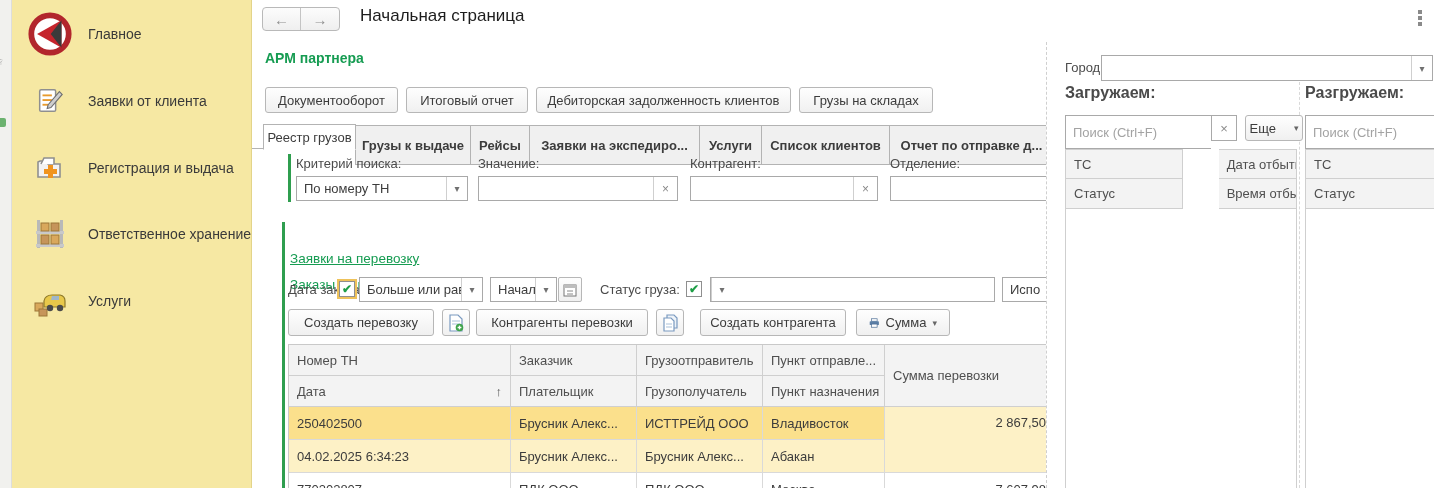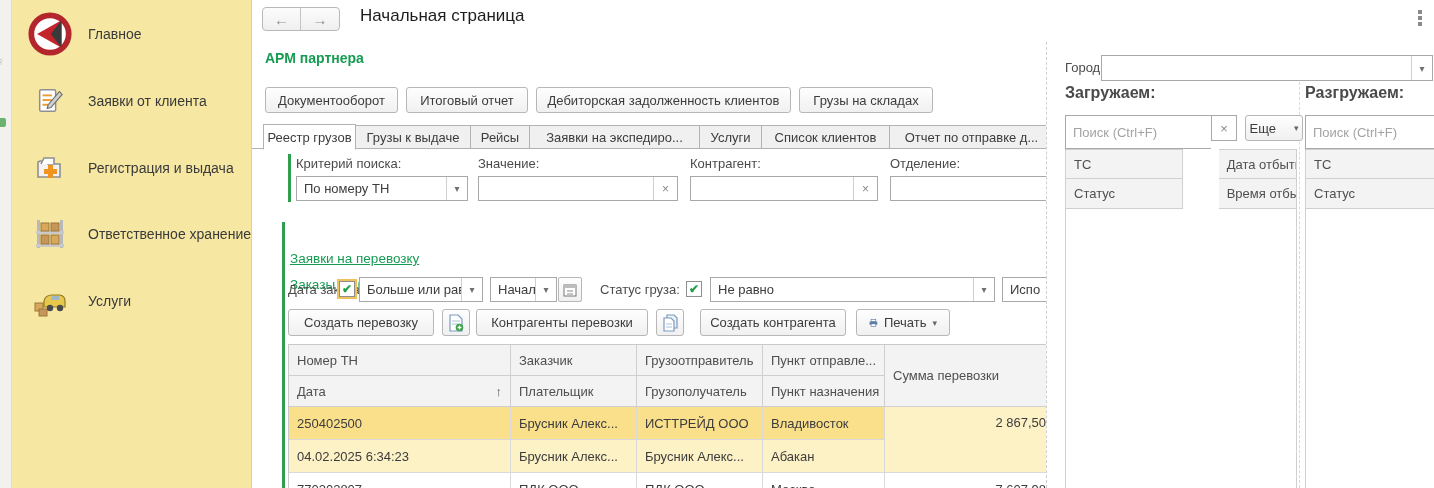--- a/index.html
+++ b/index.html
@@ -21,21 +21,21 @@
   #main { position:absolute; left:252px; top:0; width:794px; height:488px; overflow:hidden; background:#fff; }
   .navpair { position:absolute; left:10px; top:7px; display:flex; border:1px solid #b9b9b9; border-radius:4px; overflow:hidden; background:linear-gradient(#fcfcfc,#efefef); }
   .navpair .nbtn { width:38px; height:22px; display:flex; align-items:center; justify-content:center; color:#8f8f8f; font-size:15px; }
   .navpair .nbtn:first-child { border-right:1px solid #c4c4c4; }
   #page-title { position:absolute; left:108px; top:6px; font-size:17px; color:#1d1d1d; }
   #arm-heading { position:absolute; left:13px; top:50px; font-size:14px; font-weight:bold; color:#169c52; }
   .btn { display:inline-flex; align-items:center; justify-content:center; background:linear-gradient(#fefefe,#f0f0f0); border:1px solid #b7b7b7; border-radius:3px; color:#3c3c3c; cursor:pointer; white-space:nowrap; }
   .topbtn { position:absolute; top:87px; height:26px; padding:0 10px; }
   
   #tabstrip { position:absolute; left:0; top:124px; width:794px; height:25px; border-bottom:1px solid #b3b3b3; }
-  .tab { position:absolute; top:1px; height:24px; display:flex; align-items:center; justify-content:center; background:#f0f0f0; border:1px solid #b3b3b3; color:#3c3c3c; cursor:pointer; padding:0 6px; overflow:hidden; white-space:nowrap; }
+  .tab { position:absolute; top:1px; height:40px; display:flex; align-items:center; justify-content:center; background:#f0f0f0; border:1px solid #b3b3b3; color:#3c3c3c; cursor:pointer; padding:0 6px; overflow:hidden; white-space:nowrap;font-weight:bold; }
   .tab.active { background:#fff; top:0; height:26px; border-bottom:1px solid #fff; z-index:2; font-weight:normal; }
   
   .greenbar { position:absolute; width:3px; background:#2f9e4f; }
   .flabel { position:absolute; top:156px; color:#4b4b4b; }
   .combo, .inputbox { position:absolute; height:25px; background:#fff; border:1px solid #a9a9a9; display:flex; align-items:center; }
   .combo .txt, .inputbox .txt { flex:1; padding:0 7px; overflow:hidden; white-space:nowrap; }
   .combo .arr { flex:0 0 21px; align-self:stretch; border-left:1px solid #cfcfcf; display:flex; align-items:center; justify-content:center; color:#707070; font-size:10px; }
   .inputbox .clear { flex:0 0 24px; align-self:stretch; border-left:1px solid #cfcfcf; display:flex; align-items:center; justify-content:center; color:#8a8a8a; font-size:12px; cursor:pointer; }
   .greenlink { position:absolute; left:38px; color:#169c52; font-size:13.5px; cursor:pointer;margin-top:27px; }
   .chk { position:absolute; width:16px; height:16px; background:#fff; border:1px solid #8f8f8f; display:flex; align-items:center; justify-content:center; color:#1e9e46; font-size:12px; font-weight:bold; cursor:pointer; }
@@ -240,21 +240,20 @@
       <line x1="4" y1="8" x2="10" y2="8" stroke="#888" stroke-width="1"></line>
       <line x1="4" y1="11" x2="10" y2="11" stroke="#888" stroke-width="1"></line>
     </svg>
   </div>
   <div class="ordlabel" style="left:348px;">Статус груза:</div>
 
   <div class="chk" style="left:434px;top:281px;">
       <span>✔</span>
     </div>
   <div class="combo" style="left:458px;top:277px;width:285px;">
-    <span class="txt">Не равно</span>
     <span class="arr">▾</span>
   </div>
   <div class="combo" style="left:750px;top:277px;width:70px;">
     <span class="txt">Испо</span>
   </div>
 
   <div class="btn tbtn" style="left:36px;width:146px;">
       <span>Создать перевозку</span>
     </div>
   <div class="btn tbtn icon-only" style="left:190px;">
@@ -280,21 +279,21 @@
   </div>
   <div class="btn tbtn" style="left:448px;width:146px;">
       <span>Создать контрагента</span>
     </div>
   <div class="btn tbtn" style="left:604px;width:94px;gap:6px;">
     <svg width="15" height="14" viewBox="0 0 15 14">
       <rect x="3.5" y="1" width="8" height="3.5" fill="#fff" stroke="#4d6f96" stroke-width="1"></rect>
       <rect x="1" y="4.5" width="13" height="5.5" rx="1" fill="#5b7fa6"></rect>
       <rect x="3.5" y="8.5" width="8" height="4.5" fill="#fff" stroke="#4d6f96" stroke-width="1"></rect>
     </svg>
-    <span>Печать</span>
+    <span>Сумма</span>
     <span style="font-size:9px;color:#666;">▾</span>
   </div>
 
   <div id="grid">
     <div class="tcell h" style="grid-area:1/1">
         <span>Номер ТН</span>
       </div>
     <div class="tcell h" style="grid-area:1/2">
         <span>Заказчик</span>
       </div>

